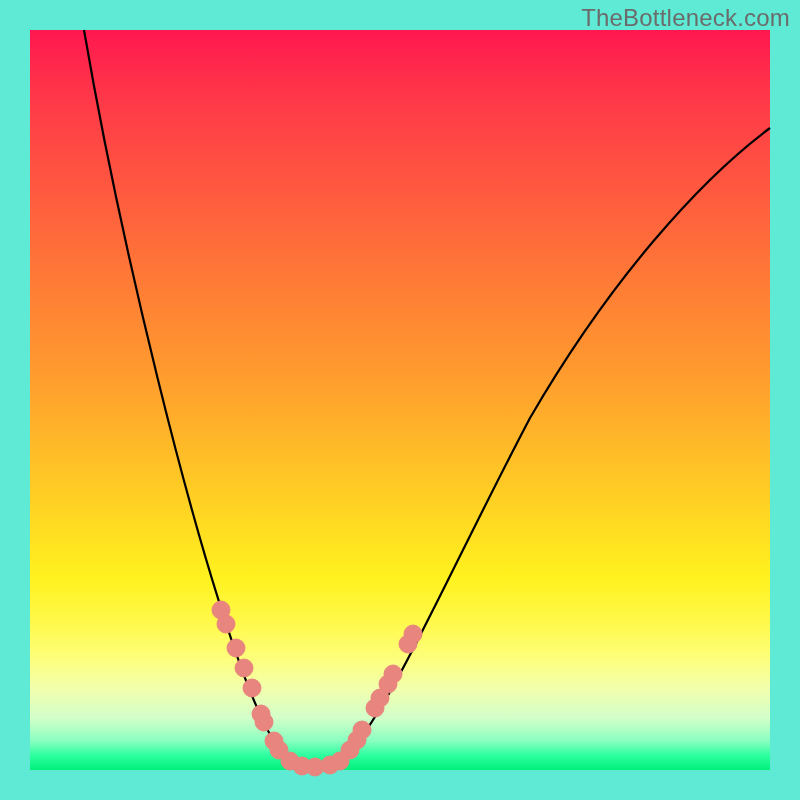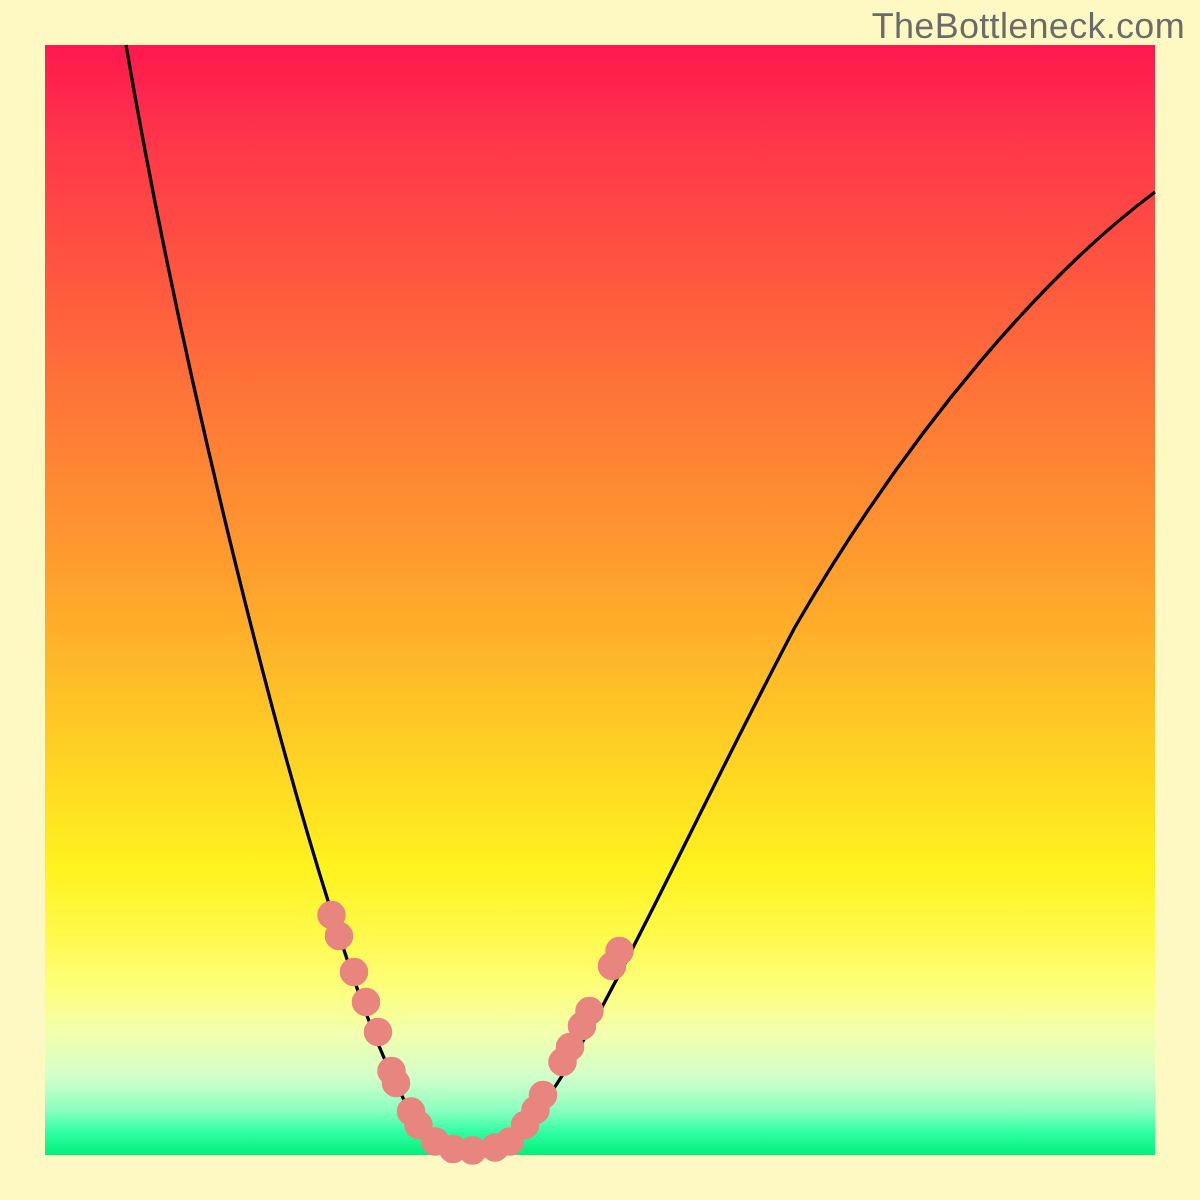--- a/index.html
+++ b/index.html
@@ -10,21 +10,21 @@
     background: #000;
     overflow: hidden;
     font-family: Arial, Helvetica, sans-serif;
   }
   .frame {
     position: absolute;
     top: 0;
     left: 0;
     width: 800px;
     height: 800px;
-    background: #fef9c3;
+    background: #5eead4;
   }
   .plot-area {
     position: absolute;
     left: 30px;
     top: 30px;
     width: 740px;
     height: 740px;
     background: linear-gradient(to bottom,
       #ff184f 0%,
       #ff3a48 10%,

